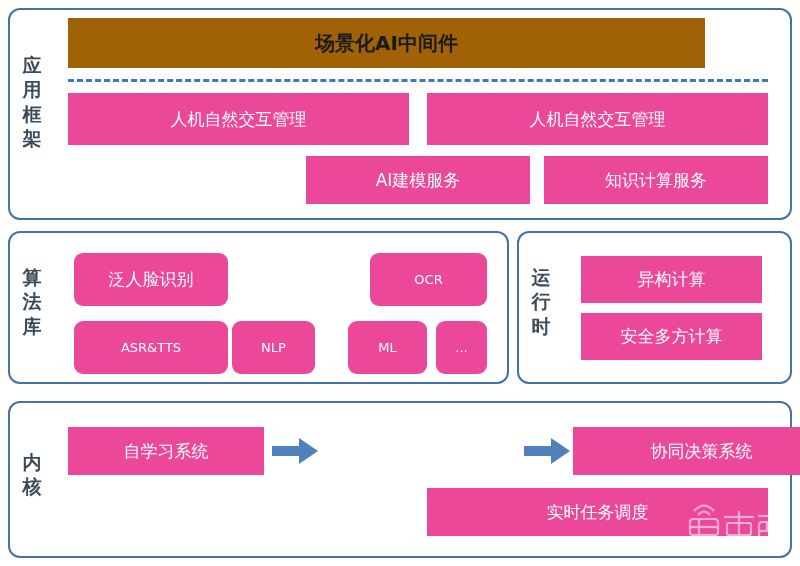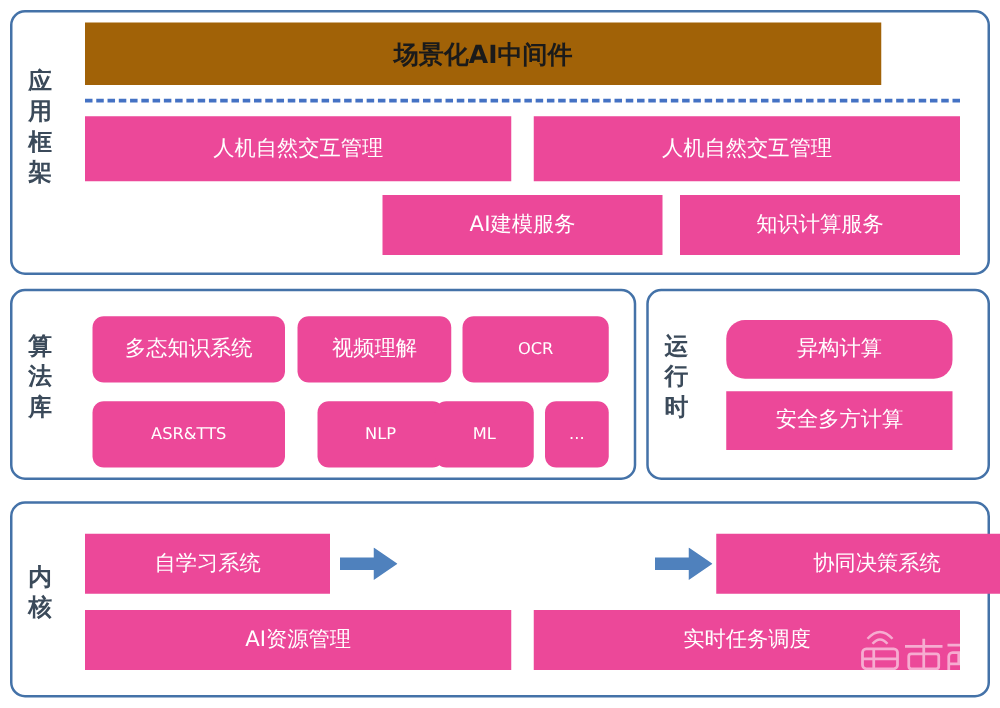--- a/index.html
+++ b/index.html
@@ -88,26 +88,26 @@
   #box-flow     { left: 427px; top: 93px;  width: 341px; height: 52px; }
   #box-percep   { left: 68px;  top: 156px; width: 224px; height: 48px; }
   #box-modeling { left: 306px; top: 156px; width: 224px; height: 48px; }
   #box-knowcalc { left: 544px; top: 156px; width: 224px; height: 48px; }
 
   
   #box-face  { left: 74px;  top: 253px; width: 154px; height: 53px; }
   #box-video { left: 238px; top: 253px; width: 123px; height: 53px; }
   #box-ocr   { left: 370px; top: 253px; width: 117px; height: 53px; }
   #box-asr   { left: 74px;  top: 321px; width: 154px; height: 53px; }
-  #box-nlp   { left: 254px; top: 321px; width: 101px; height: 53px; }
+  #box-nlp   { left: 232px; top: 321px; width: 83px; height: 53px; }
   #box-ml    { left: 348px; top: 321px; width: 79px;  height: 53px; }
   #box-etc   { left: 436px; top: 321px; width: 51px;  height: 53px; }
 
   
-  #box-hetero { left: 581px; top: 256px; width: 181px; height: 47px; border-radius: 15px; }
+  #box-hetero { left: 581px; top: 256px; width: 181px; height: 47px; }
   #box-mpc    { left: 581px; top: 313px; width: 181px; height: 47px; }
 
   
   #box-selflearn { left: 68px;  top: 427px; width: 196px; height: 48px; }
   #box-multiknow { left: 321px; top: 427px; width: 196px; height: 48px; }
   #box-coop      { left: 573px; top: 427px; width: 233px; height: 48px; padding-left: 24px; }
   #box-airesman   { left: 68px;  top: 488px; width: 341px; height: 48px; }
   #box-rtsched    { left: 427px; top: 488px; width: 341px; height: 48px; }
 
   
@@ -155,22 +155,21 @@
   <div class="box" id="box-knowcalc">知识计算服务</div>
 
   <div class="section" id="sec-algo"></div>
 
   <div class="vlabel" id="lbl-algo">
     <span>算</span>
     <span>法</span>
     <span>库</span>
   </div>
 
-  <div class="box rounded" id="box-face">多态知识系统</div>
-  <div class="box rounded" id="box-video">视频理解</div>
+  <div class="box rounded" id="box-face">泛人脸识别</div>
   <div class="box rounded latin" id="box-ocr">OCR</div>
 
   <div class="box rounded latin" id="box-asr">ASR&amp;TTS</div>
   <div class="box rounded latin" id="box-nlp">NLP</div>
   <div class="box rounded latin" id="box-ml">ML</div>
   <div class="box rounded latin" id="box-etc">...</div>
 
   <div class="section" id="sec-runtime"></div>
 
   <div class="vlabel" id="lbl-runtime">
@@ -195,21 +194,20 @@
     <path d="M0 8 H27 V0 L46 13 L27 26 V18 H0 Z" fill="#4f81bd"></path>
   </svg>
 
 
   <svg class="arrow" id="arrow-2" viewBox="0 0 46 26">
     <path d="M0 8 H27 V0 L46 13 L27 26 V18 H0 Z" fill="#4f81bd"></path>
   </svg>
 
   <div class="box" id="box-coop">协同决策系统</div>
 
-  <div class="box" id="box-airesman">AI资源管理</div>
   <div class="box" id="box-rtsched">实时任务调度</div>
 
   <svg id="watermark" viewBox="0 0 104 58">
     <g fill="none" stroke="#ffffff" stroke-width="2.2">
 
       <path d="M8 14 Q18 3 28 14" stroke-width="2"></path>
       <path d="M12 18 Q18 11 24 18" stroke-width="2"></path>
 
       <rect x="4" y="22" width="28" height="16" rx="3"></rect>
       <line x1="4" y1="30" x2="32" y2="30"></line>

